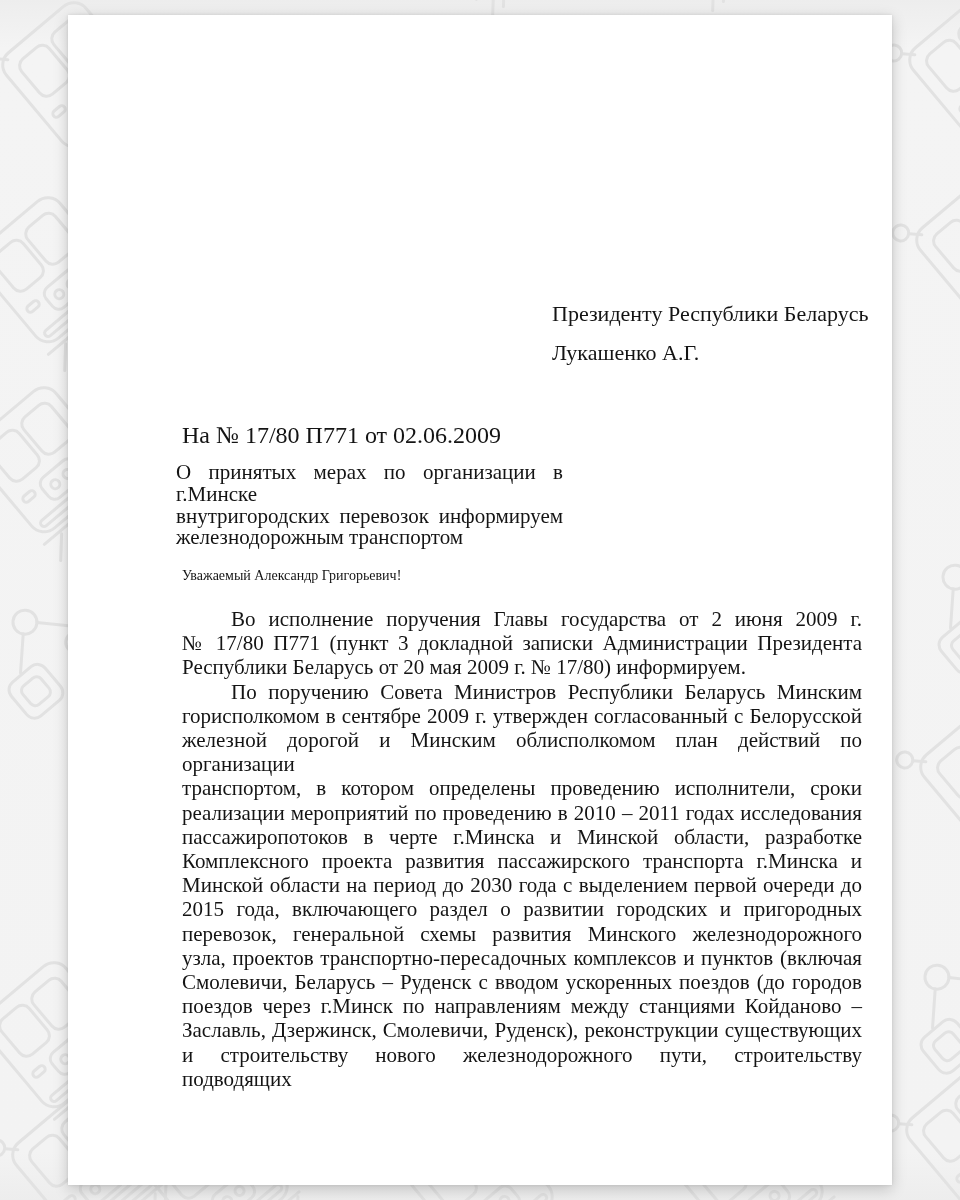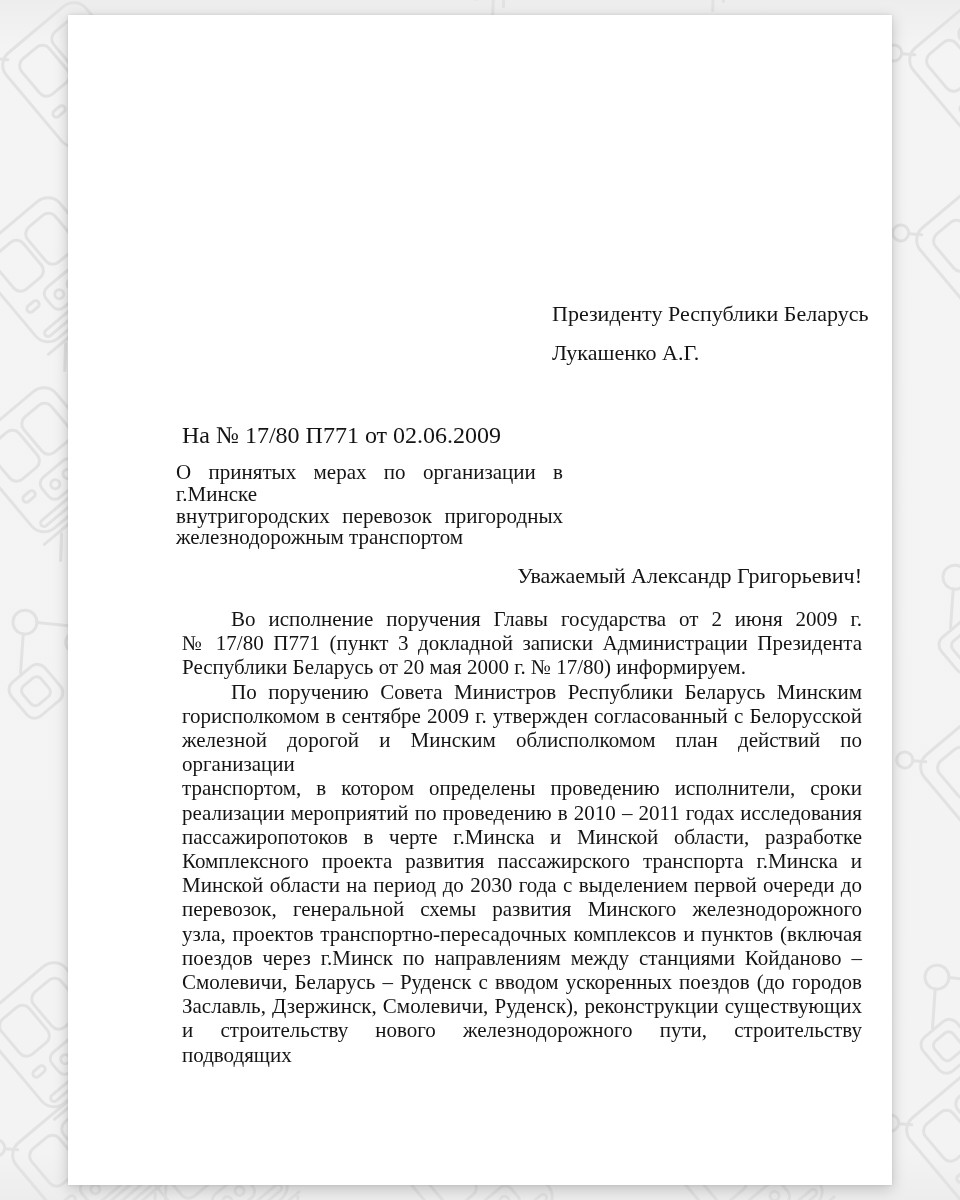--- a/index.html
+++ b/index.html
@@ -51,22 +51,22 @@
     top: 447px;
     width: 387px;
     font-size: 21px;
     line-height: 21.8px;
   }
   .salutation {
     position: absolute;
     left: 114px;
     top: 548px;
     width: 680px;
-    text-align: right;
-    font-size: 22px;
+    text-align: left;
+    font-size: 14px;
     line-height: 25px;
   }
   .body-text {
     position: absolute;
     left: 114px;
     top: 592px;
     width: 680px;
     font-size: 21px;
     line-height: 24.2px;
   }
@@ -137,47 +137,48 @@
 
     <div class="addressee">
       <div class="addr-line">Президенту Республики Беларусь</div>
       <div class="addr-line">Лукашенко А.Г.</div>
     </div>
 
     <div class="reference">На № 17/80 П771 от 02.06.2009</div>
 
     <div class="subject">
       <div class="jline">О принятых мерах по организации в г.Минске</div>
-      <div class="jline">внутригородских перевозок пригородных</div>
+      <div class="jline">внутригородских перевозок информируем</div>
       <div class="line">железнодорожным транспортом</div>
     </div>
 
     <div class="salutation">Уважаемый Александр Григорьевич!</div>
 
     <div class="body-text">
 
       <div class="para">
         <div class="jline indent">Во исполнение поручения Главы государства от 2 июня 2009 г.</div>
         <div class="jline">№ 17/80 П771 (пункт 3 докладной записки Администрации Президента</div>
-        <div class="line">Республики Беларусь от 20 мая 2000 г. № 17/80) информируем.</div>
+        <div class="line">Республики Беларусь от 20 мая 2009 г. № 17/80) информируем.</div>
       </div>
 
       <div class="para">
         <div class="jline indent">По поручению Совета Министров Республики Беларусь Минским</div>
         <div class="jline">горисполкомом в сентябре 2009 г. утвержден согласованный с Белорусской</div>
         <div class="jline">железной дорогой и Минским облисполкомом план действий по организации</div>
         <div class="jline">транспортом, в котором определены проведению исполнители, сроки</div>
         <div class="jline">реализации мероприятий по проведению в 2010 – 2011 годах исследования</div>
         <div class="jline">пассажиропотоков в черте г.Минска и Минской области, разработке</div>
         <div class="jline">Комплексного проекта развития пассажирского транспорта г.Минска и</div>
         <div class="jline">Минской области на период до 2030 года с выделением первой очереди до</div>
+        <div class="jline">2015 года, включающего раздел о развитии городских и пригородных</div>
         <div class="jline">перевозок, генеральной схемы развития Минского железнодорожного</div>
         <div class="jline">узла, проектов транспортно-пересадочных комплексов и пунктов (включая</div>
+        <div class="jline">Смолевичи, Беларусь – Руденск с вводом ускоренных поездов (до городов</div>
         <div class="jline">поездов через г.Минск по направлениям между станциями Койданово –</div>
-        <div class="jline">Смолевичи, Беларусь – Руденск с вводом ускоренных поездов (до городов</div>
         <div class="jline">Заславль, Дзержинск, Смолевичи, Руденск), реконструкции существующих</div>
         <div class="jline">и строительству нового железнодорожного пути, строительству подводящих</div>
       </div>
 
     </div>
 
   </div>
 </div>
 
 </body></html>

